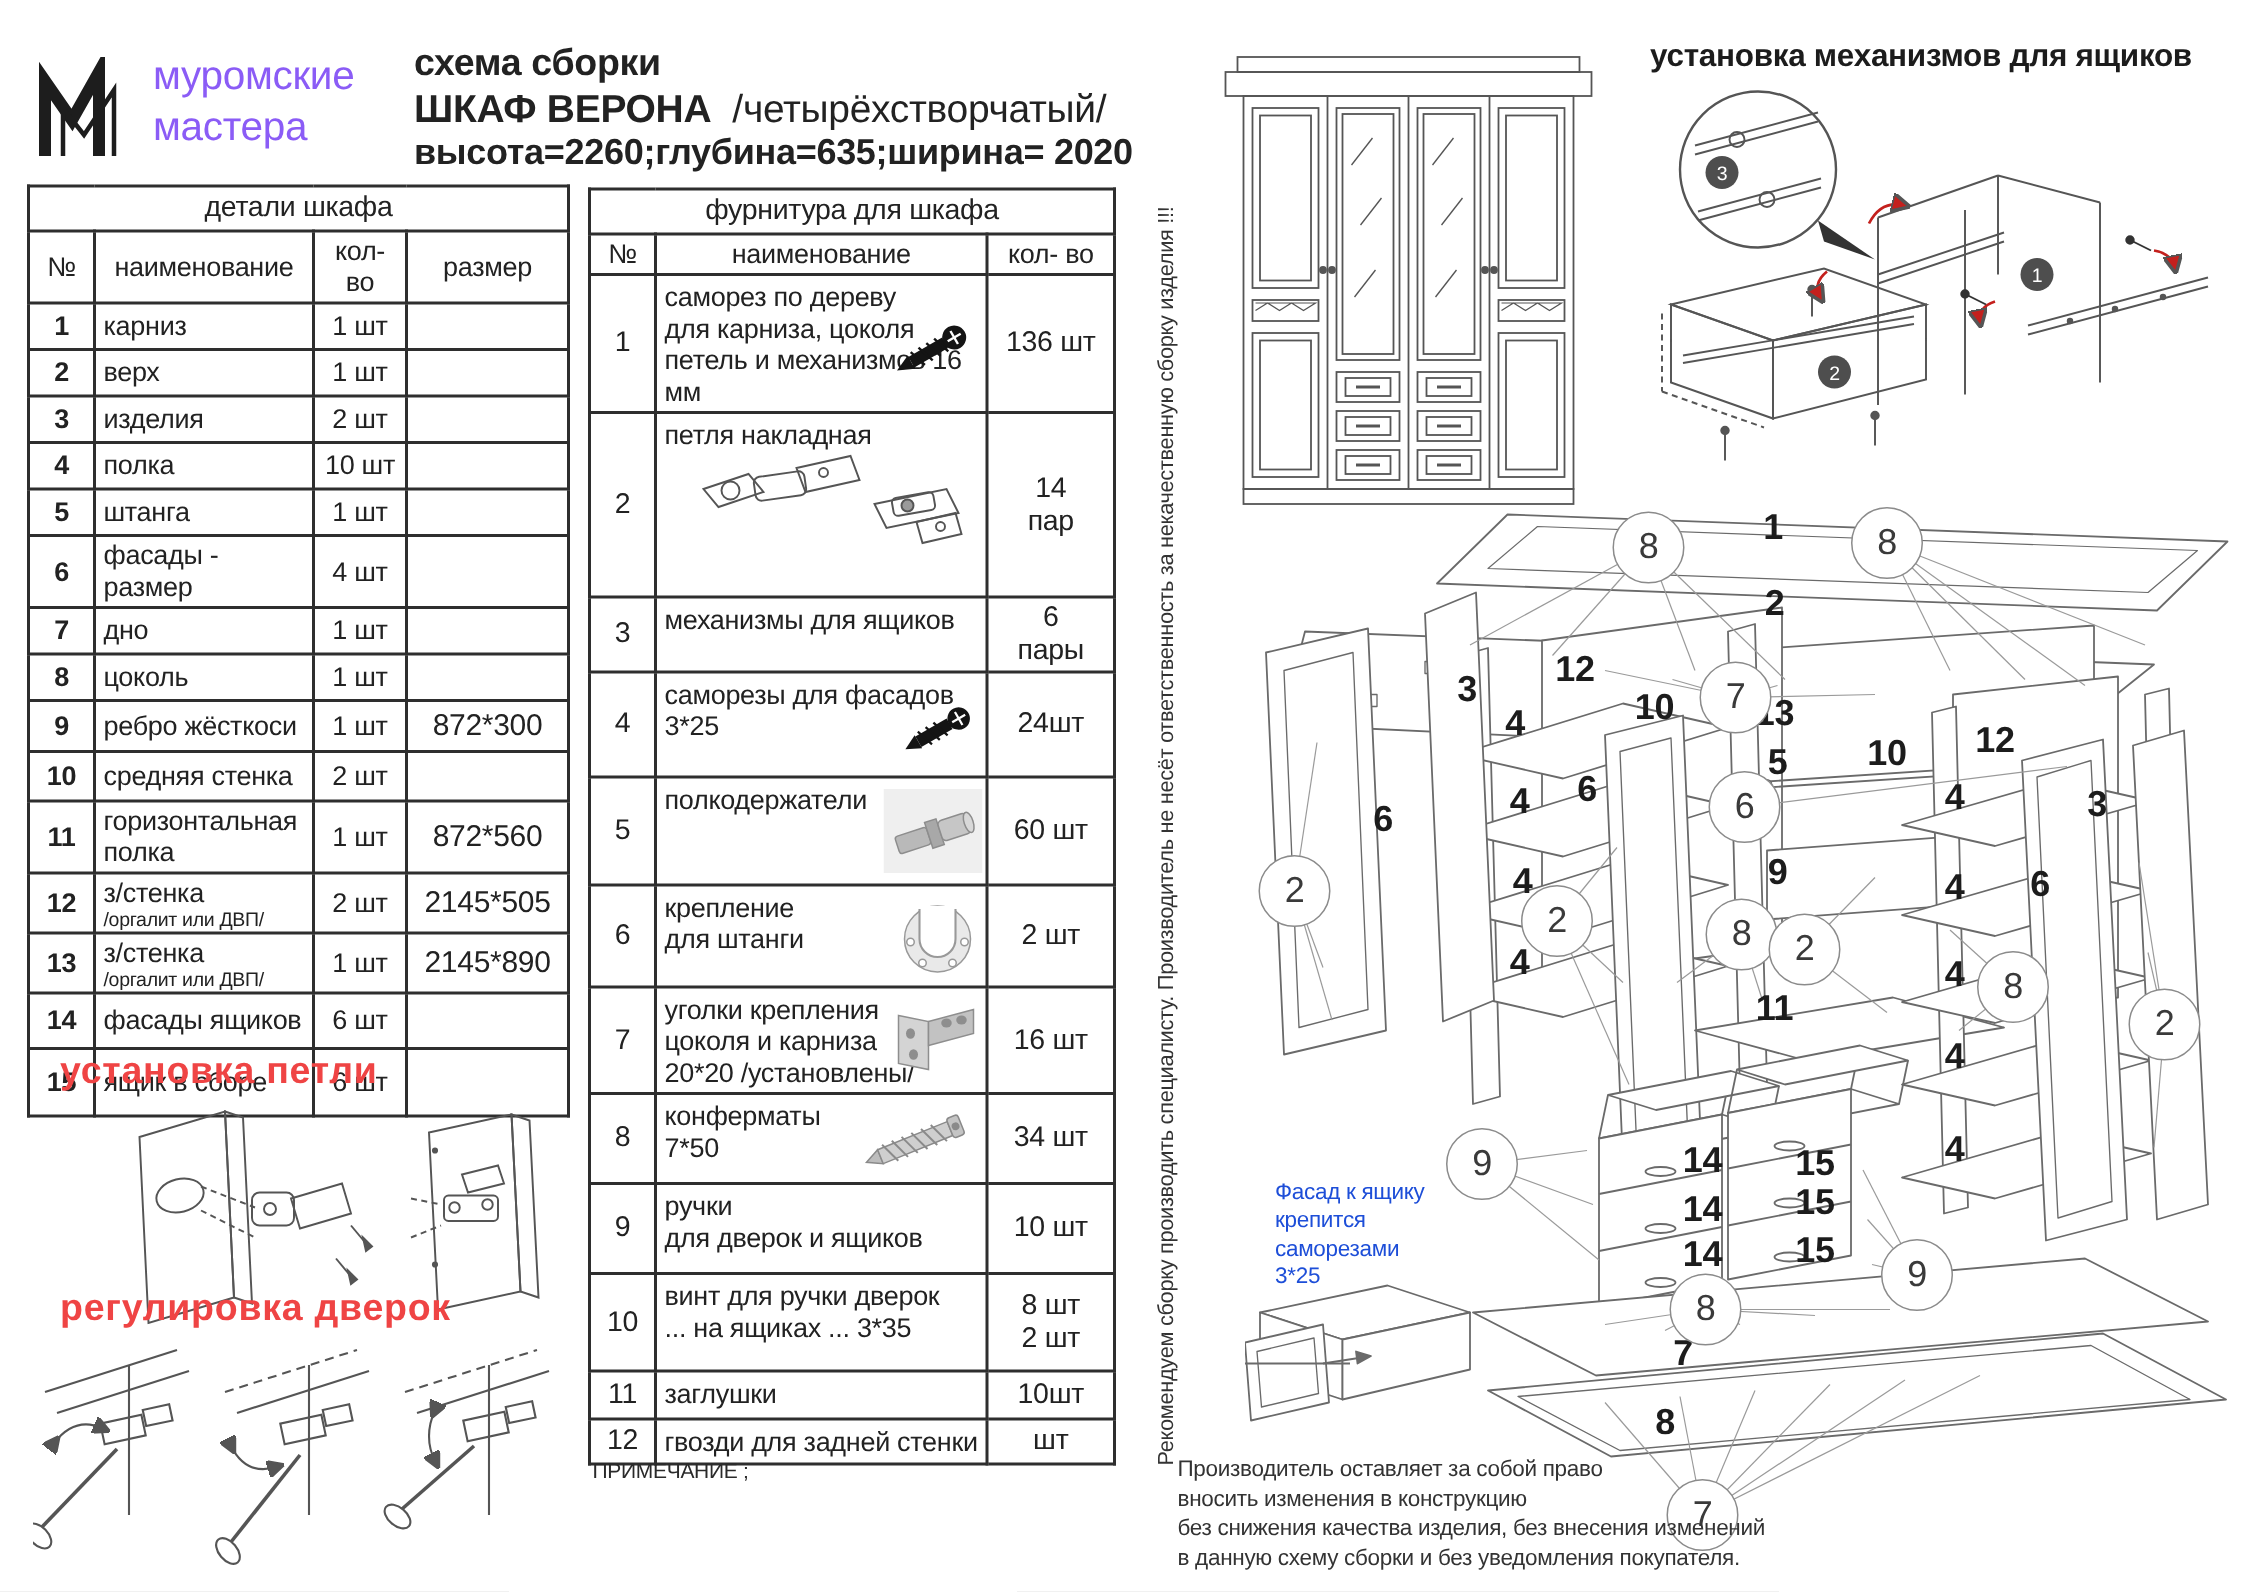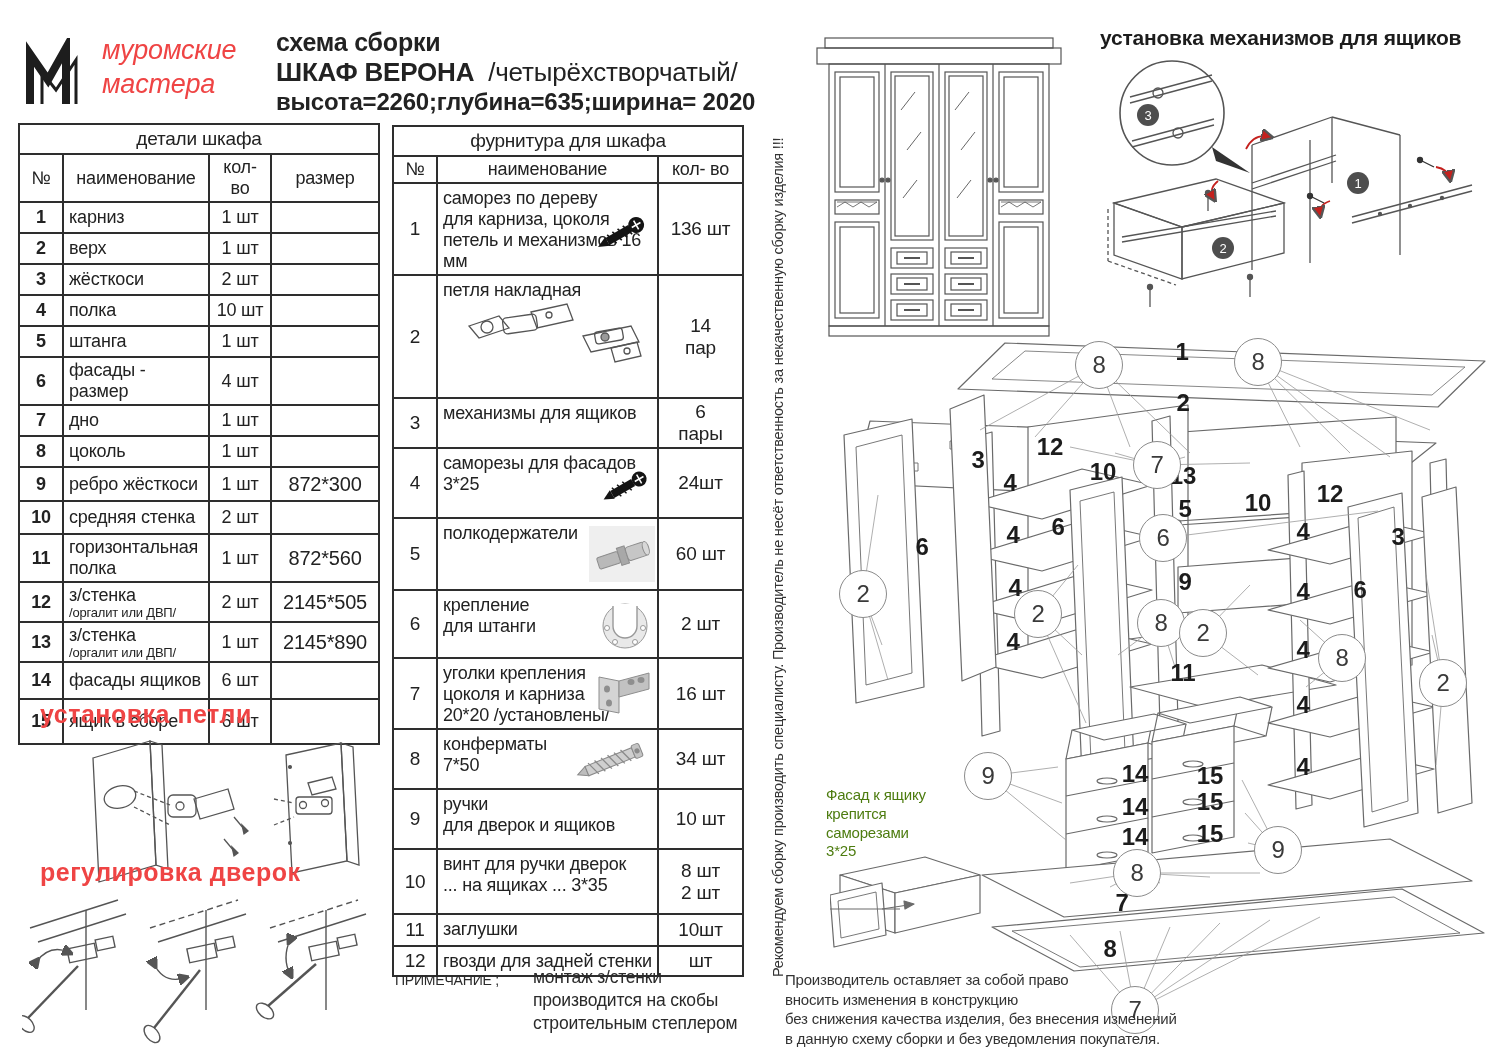--- a/index.html
+++ b/index.html
@@ -1,20 +1,20 @@
 <!DOCTYPE html>
 <html><head>
 <meta charset="utf-8">
 <style>
   html,body{margin:0;padding:0;background:#e8e8e8;}
   #sheet{position:relative;width:1500px;height:1061px;background:#ffffff;overflow:hidden;
          font-family:"Liberation Sans",sans-serif;color:#222;letter-spacing:-0.2px;}
   .abs{position:absolute;}
   
-  #brand-text{font-size:27px;line-height:1.25;color:#ef4444;font-style:italic;}
+  #brand-text{font-size:27px;line-height:1.25;color:#8b5cf6;}
   #main-title .t1{font-size:25px;font-weight:bold;}
   #main-title .t2{font-size:26px;font-weight:bold;white-space:nowrap;}
   #main-title .t2 .light{font-weight:normal;margin-left:14px;}
   #main-title .t3{font-size:24px;font-weight:bold;}
   
   table.sch{border-collapse:collapse;table-layout:fixed;background:#fff;}
   table.sch td,table.sch th{border:2px solid #2e2e2e;padding:2px 5px;vertical-align:middle;
       font-size:18px;overflow:hidden;}
   table.sch .ttl{font-size:19px;font-weight:normal;text-align:center;padding:3px;}
   table.sch .hdr td{text-align:center;font-size:18px;}
@@ -26,21 +26,21 @@
   .qlines{line-height:1.15;}
   
   .sec-h{font-size:25px;font-weight:bold;color:#ef4444;letter-spacing:0.5px;}
   
   #note-label{font-size:14px;color:#2a2a2a;}
   #note-text{font-size:17.5px;line-height:1.3;color:#2a2a2a;}
   
   #vert-note{writing-mode:vertical-rl;transform:rotate(180deg);font-size:14.5px;color:#333;
      height:895px;white-space:nowrap;}
   
-  #facade-note{font-size:15px;line-height:1.25;color:#4d7c0f;}
+  #facade-note{font-size:15px;line-height:1.25;color:#1d4ed8;margin-left:24px;}
   #mfr-note{font-size:15px;line-height:1.3;color:#333;}
   #mech-title{font-size:21px;font-weight:bold;color:#1c1c1c;}
   
   .plabel{position:absolute;transform:translate(-50%,-50%);font-weight:bold;font-size:24px;
      color:#1c1c1c;font-family:"Liberation Sans",sans-serif;}
   .callout{position:absolute;width:46px;height:46px;border:1.6px solid #8b8b8b;border-radius:50%;
      background:#fff;transform:translate(-50%,-50%);display:flex;align-items:center;justify-content:center;
      font-size:24px;color:#3a3a3a;}
   .mcall{position:absolute;width:22px;height:22px;border-radius:50%;background:#4e4e4e;color:#fff;
      transform:translate(-50%,-50%);display:flex;align-items:center;justify-content:center;font-size:13px;}
@@ -96,21 +96,21 @@
           <td class="c" style="font-size:20px;"></td>
         </tr>
         <tr style="height: 31px;">
           <td class="c num">2</td>
           <td>верх</td>
           <td class="c">1 шт</td>
           <td class="c" style="font-size:20px;"></td>
         </tr>
         <tr style="height: 31px;">
           <td class="c num">3</td>
-          <td>жёсткоси</td>
+          <td>изделия</td>
           <td class="c">2 шт</td>
           <td class="c" style="font-size:20px;"></td>
         </tr>
         <tr style="height: 31px;">
           <td class="c num">4</td>
           <td>полка</td>
           <td class="c">10 шт</td>
           <td class="c" style="font-size:20px;"></td>
         </tr>
         <tr style="height: 31px;">
@@ -489,25 +489,20 @@
         <rect x="48" y="56" width="28" height="14" transform="rotate(-12 62 63)"></rect>
         <rect x="76" y="48" width="18" height="11" transform="rotate(-12 85 53)"></rect>
         <line x1="6" y1="118" x2="54" y2="76" stroke-width="2.4"></line>
         <ellipse cx="3" cy="123" rx="10" ry="6" transform="rotate(40 3 123)"></ellipse>
         <path d="M28,52 q -8,18 0,34" marker-start="url(#ah)" marker-end="url(#ah)"></path>
       </g>
     </svg>
   </div>
 
   <div id="note-label" class="abs" style="left:395px;top:972px;">ПРИМЕЧАНИЕ ;</div>
-  <div id="note-text" class="abs" style="left:533px;top:966px;">
-      <div>монтаж з/стенки</div>
-      <div>производится на скобы</div>
-      <div>строительным степлером</div>
-    </div>
 
   <div id="vert-note" class="abs" style="left:770px;top:82px;">Рекомендуем сборку производить специалисту. Производитель не несёт ответственность за некачественную сборку изделия !!!</div>
 
   <div class="abs" style="left:815px;top:30px;">
     <svg width="250" height="310" viewBox="0 0 250 310" stroke="#555" fill="none" stroke-width="1.2">
       <rect x="10" y="8" width="228" height="10"></rect>
       <rect x="2" y="18" width="244" height="16"></rect>
       <rect x="14" y="34" width="220" height="262"></rect>
       <line x1="70" y1="34" x2="70" y2="296"></line>
         <line x1="124" y1="34" x2="124" y2="296"></line>

